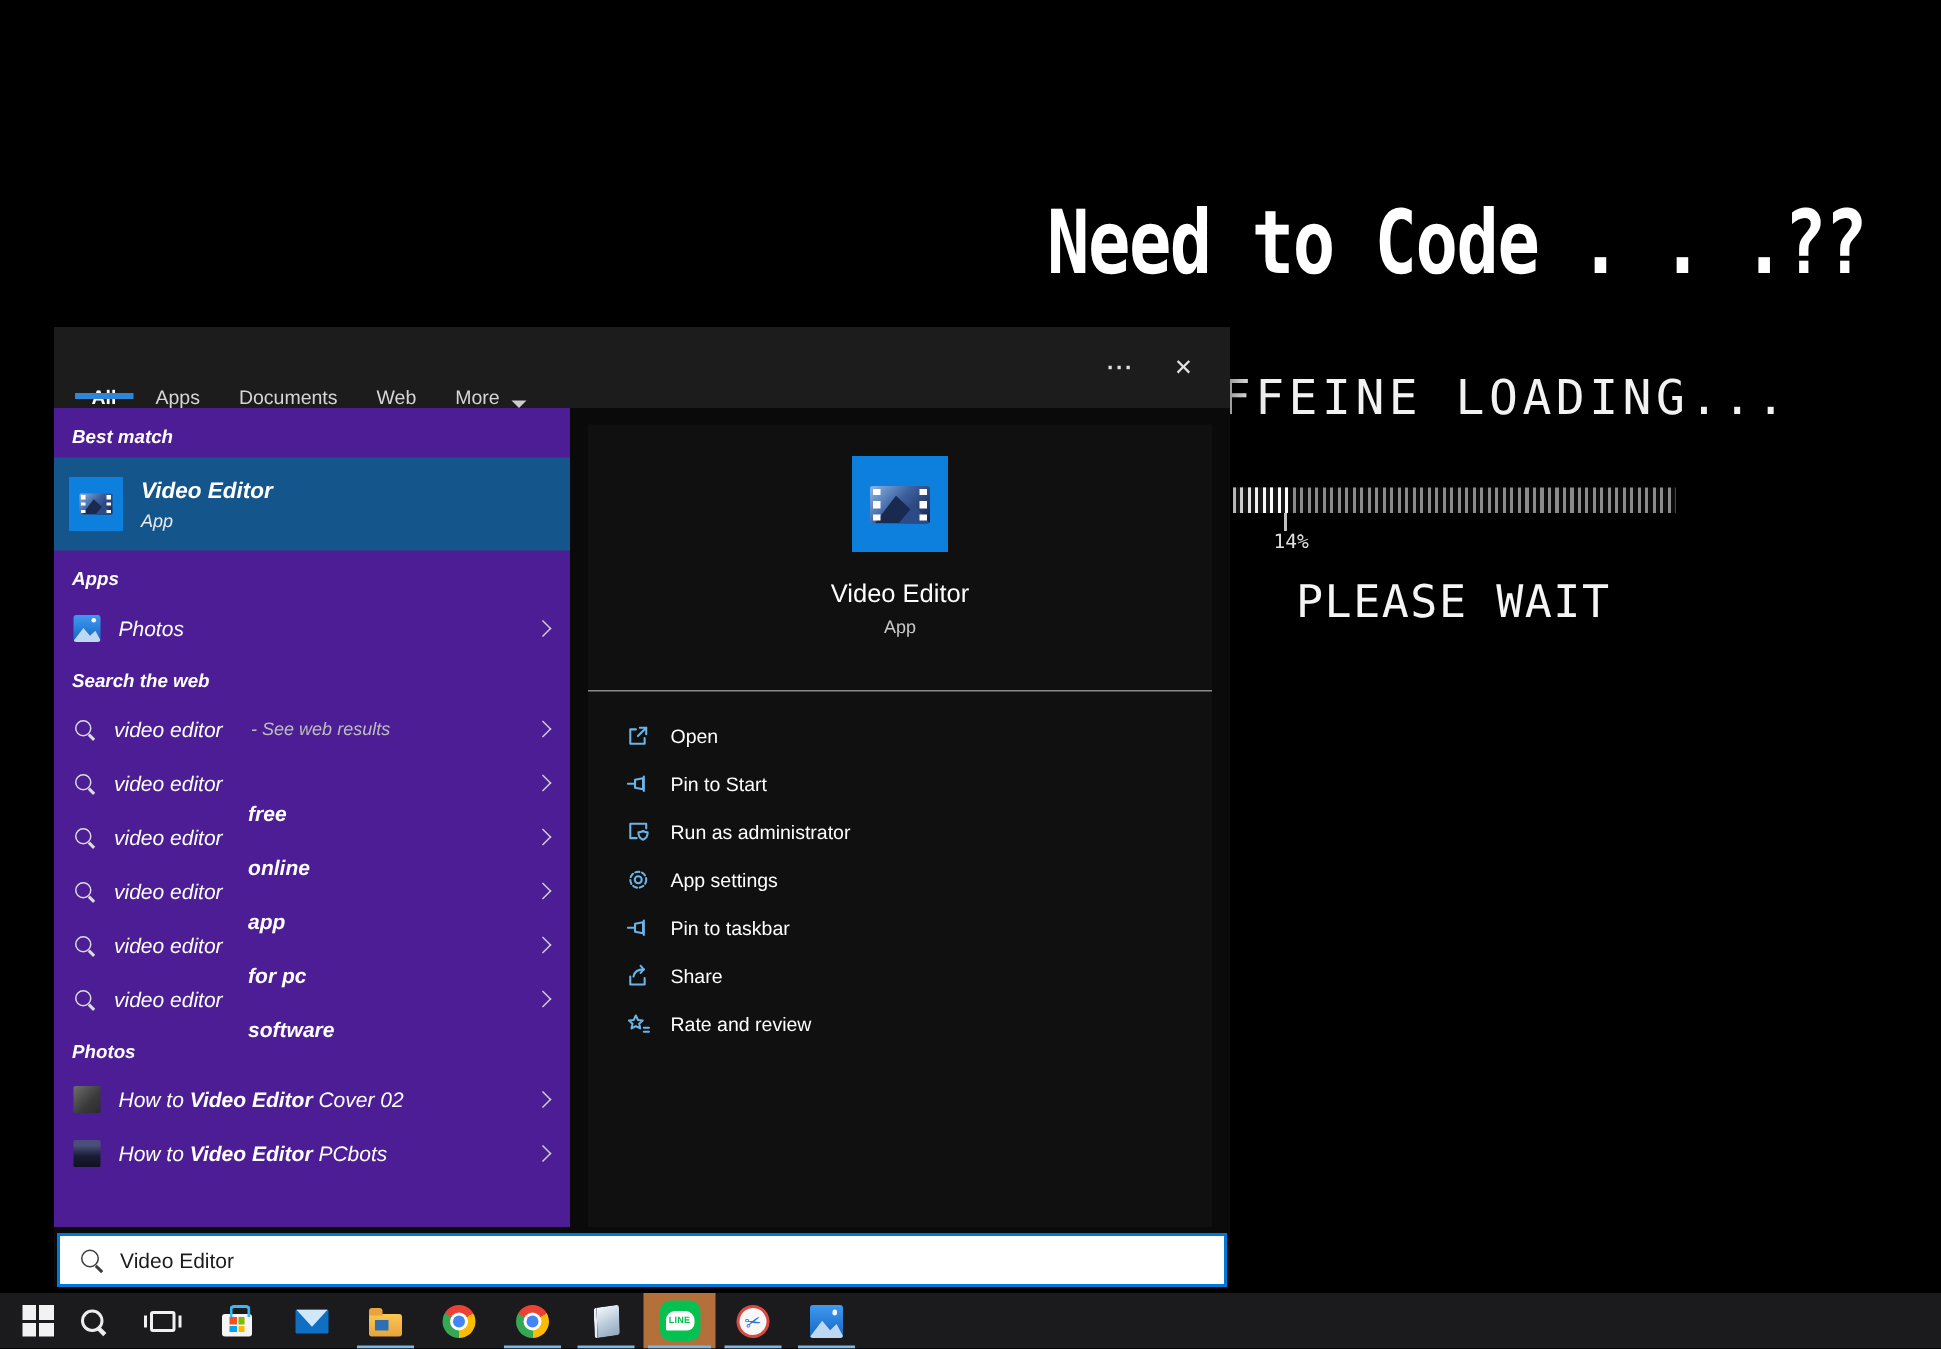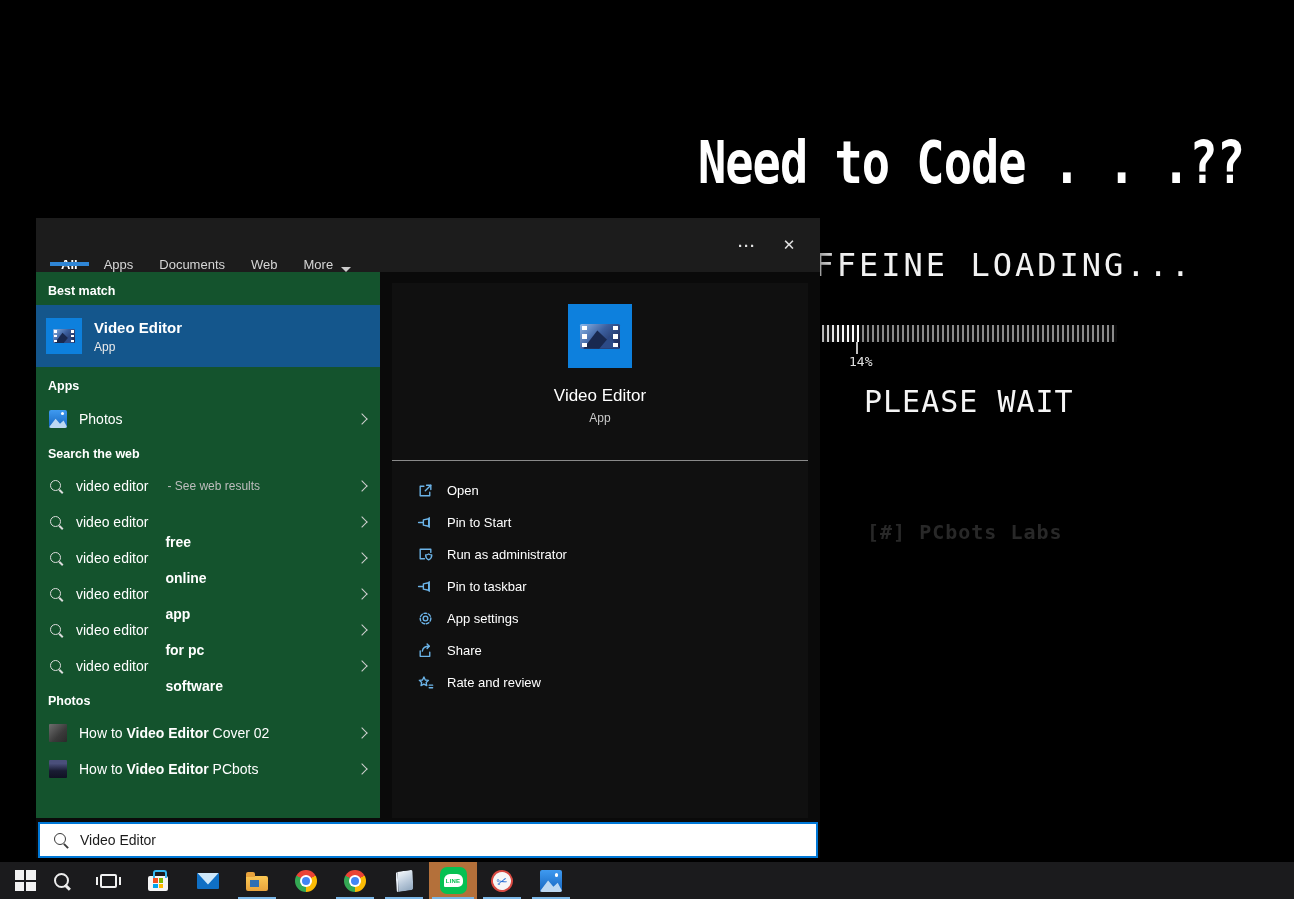--- a/index.html
+++ b/index.html
@@ -37,21 +37,21 @@
   .tabline { position:absolute; left:2px; right:2px; bottom:6px; height:4px; background:#2f86d6; }
   .more-caret { width:0; height:0; border-left:5px solid transparent;
                 border-right:5px solid transparent; border-top:5px solid #cccccc;
                 margin-left:8px; }
   #header-right { margin-left:auto; display:flex; align-items:center; gap:12px; padding-right:16px; }
   .hbtn { width:30px; height:30px; display:flex; align-items:center; justify-content:center;
           color:#e2e2e2; font-size:15px; }
   #ellipsis-button { letter-spacing:1px; font-weight:bold; }
 
   
-  #left-panel { position:absolute; left:0; top:54px; width:344px; height:546px; background:#14532d; }
+  #left-panel { position:absolute; left:0; top:54px; width:344px; height:546px; background:#4c1d95;font-style:italic; }
   .sec { height:33px; display:flex; align-items:flex-end; padding:0 0 7px 12px;
          color:#fff; font-weight:bold; font-size:12.5px; }
   .sec.s32 { height:31px; }
   #best-row { height:62px; background:#14568c; display:flex; align-items:center;
               padding-left:10px; gap:12px; }
   #best-row .t1 { color:#fff; font-size:15px; font-weight:bold; }
   #best-row .t2 { color:#eaeaea; font-size:12px; margin-top:4px; }
   .row { height:37px; display:flex; align-items:center; padding:0 14px 0 13px;
          color:#fff; font-size:14px; gap:12px; }
   .row.web { height:36px; }
@@ -170,21 +170,20 @@
 <div id="stage">
 
   <div class="wp" id="wp-heading">Need to Code . . .??</div>
   <div class="wp" id="wp-loading">CAFFEINE LOADING...</div>
   <div class="wp" id="wp-bar">
     <div id="wp-bar-bright"></div>
   </div>
   <div class="wp" id="wp-tick"></div>
   <div class="wp" id="wp-pct">14%</div>
   <div class="wp" id="wp-wait">PLEASE WAIT</div>
-  <div class="wp" id="wp-brand">[#] PCbots Labs</div>
 
   <div id="window">
 
     <div id="win-header">
       <div class="tab active">
         <span>All</span>
         <div class="tabline"></div>
       </div>
       <div class="tab">
         <span>Apps</span>
@@ -338,35 +337,35 @@
             <svg viewBox="0 0 16 16">
                 <path d="M13 6V3H3v9h4"></path>
                 <path d="M11 7.5c.9.6 1.9.9 2.9.9 0 2.4-.9 3.7-2.9 4.6-2-.9-2.9-2.2-2.9-4.6 1 0 2-.3 2.9-.9z"></path>
               </svg>
           </span>
           <span>Run as administrator</span>
         </div>
         <div class="action">
           <span class="aicon">
             <svg viewBox="0 0 16 16">
+                <circle cx="8" cy="8" r="2.2"></circle>
+                <circle cx="8" cy="8" r="5" stroke-dasharray="2.6 1.7"></circle>
+              </svg>
+          </span>
+          <span>App settings</span>
+        </div>
+        <div class="action">
+          <span class="aicon">
+            <svg viewBox="0 0 16 16">
                 <path d="M1.5 8H5.5"></path>
                 <path d="M6 5.5l5-1v7l-5-1z"></path>
                 <path d="M11.5 3.5v9"></path>
               </svg>
           </span>
           <span>Pin to taskbar</span>
-        </div>
-        <div class="action">
-          <span class="aicon">
-            <svg viewBox="0 0 16 16">
-                <circle cx="8" cy="8" r="2.2"></circle>
-                <circle cx="8" cy="8" r="5" stroke-dasharray="2.6 1.7"></circle>
-              </svg>
-          </span>
-          <span>App settings</span>
         </div>
         <div class="action">
           <span class="aicon">
             <svg viewBox="0 0 16 16">
                 <path d="M3 8.5v5h9v-4"></path>
                 <path d="M5 8.5C5.5 5.5 8 4 11.5 4"></path>
                 <path d="M9.5 1.8L11.5 4 9.5 6.2"></path>
               </svg>
           </span>
           <span>Share</span>

